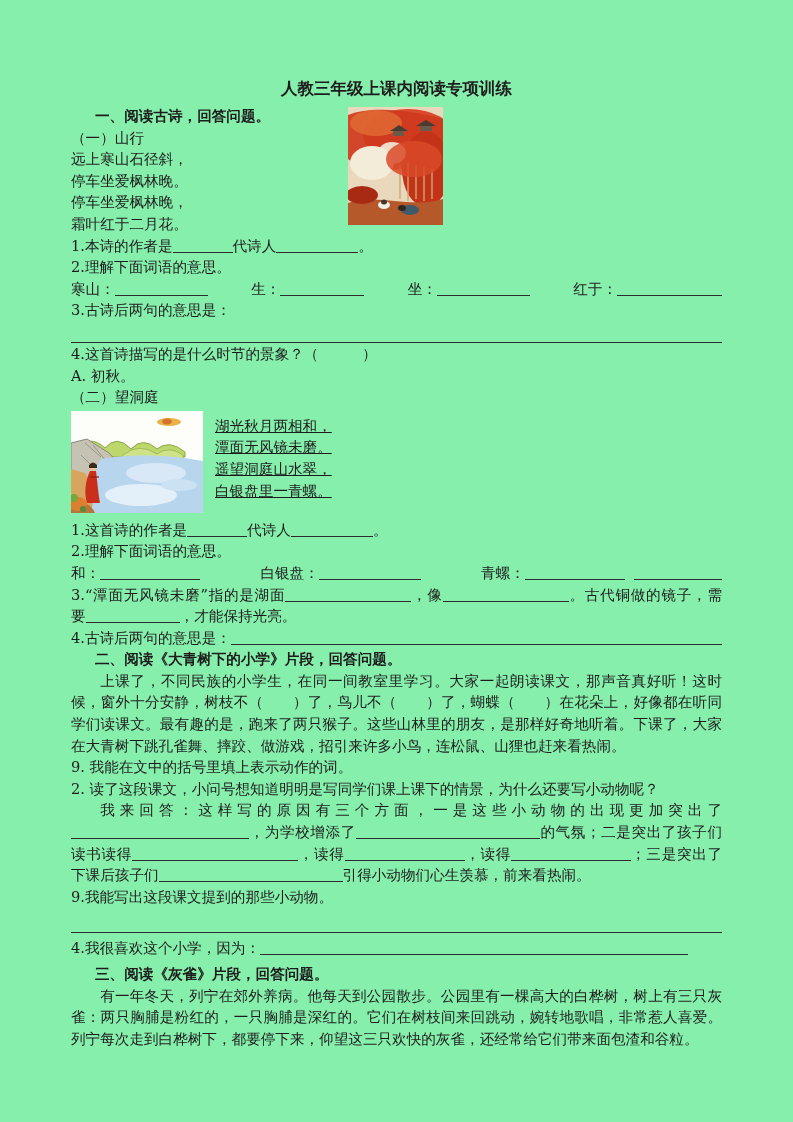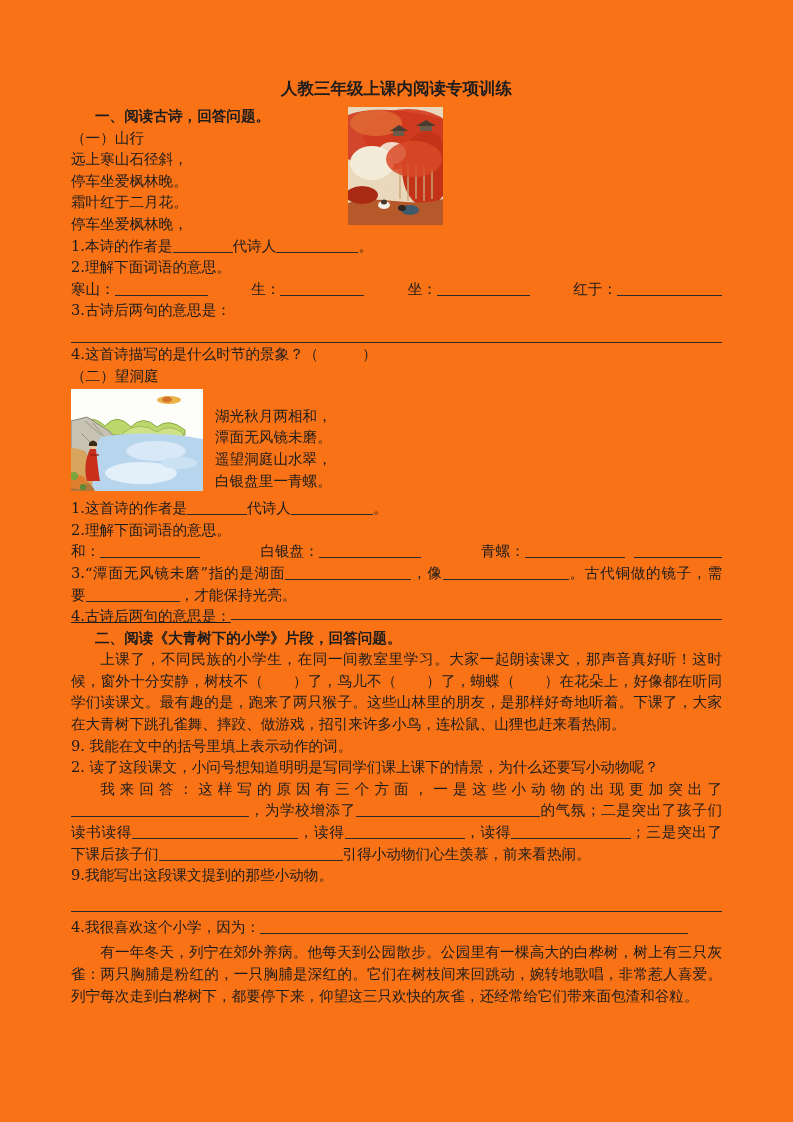--- a/index.html
+++ b/index.html
@@ -1,54 +1,54 @@
 <!DOCTYPE html>
 <html><head>
 <meta charset="utf-8">
 <style>
   * { box-sizing: border-box; }
   html,body { margin:0; padding:0; background:#ffffff; }
   .page {
-    width:793px; height:1122px; margin:0 auto; background:#f97316;
+    width:793px; height:1122px; margin:0 auto; background:#86efac;
     position:relative; padding:78px 71px 0 71px;
     font-family:"DejaVu Serif","Liberation Serif",serif;
     font-size:14.6px; line-height:21.6px; color:#1c1c1c;
     overflow:hidden;
   }
   .title { font-size:16.5px; font-weight:bold; text-align:center; margin:0 0 5px 0; line-height:22px; }
   .bold { font-weight:bold;margin-left:24px; }
   .blank { display:inline-block; border-bottom:1px solid #2b2b2b; height:15px; vertical-align:-2px; }
   .answer-space { border-bottom:1px solid #2b2b2b; height:21px; }
   .answer-space.tall { height:26px; }
   .poem1-wrap { position:relative; }
   .illus1 { position:absolute; left:277px; top:2px; width:95px; height:118px; }
-  .poem2-row { display:flex; align-items:flex-end; margin:3px 0 6px 0; }
+  .poem2-row { display:flex; align-items:flex-start; margin:3px 0 6px 0;text-decoration:underline; }
   .illus2 { width:132px; height:102px; flex:0 0 auto; }
   .poem2-col { margin-left:12px; padding-top:4px; }
   .para { text-align:justify; text-indent:2em; margin:0; }
   .jline { display:block; text-align:justify; text-align-last:justify; }
-  .flexline { display:flex; align-items:flex-start;text-decoration:underline; }
+  .flexline { display:flex; align-items:center; }
   .flexline .blank.fill { flex:1 1 auto; }
   .terms { display:flex; justify-content:space-between;gap:23px; }
   .gap4 { height:4px; }
 </style>
 </head>
 <body>
 
 <div class="page">
 
   <h1 class="title">人教三年级上课内阅读专项训练</h1>
 
   <div class="poem1-wrap">
     <div class="bold">一、阅读古诗，回答问题。</div>
     <div>（一）山行</div>
     <div>远上寒山石径斜，</div>
     <div>停车坐爱枫林晚。</div>
+    <div>停车坐爱枫林晚，</div>
     <div>霜叶红于二月花。</div>
-    <div>停车坐爱枫林晚，</div>
     <svg class="illus1" viewBox="0 0 95 118" preserveAspectRatio="none">
       <rect width="95" height="118" fill="#e9d8bc"></rect>
       <ellipse cx="60" cy="28" rx="45" ry="26" fill="#d84a2c"></ellipse>
       <path d="M0,8 C25,-2 65,4 95,12 L95,55 C70,66 45,58 22,68 L0,52 Z" fill="#cf3a20" opacity="0.92"></path>
       <ellipse cx="78" cy="62" rx="24" ry="38" fill="#c43318"></ellipse>
       <ellipse cx="28" cy="16" rx="26" ry="13" fill="#e06a34" opacity="0.85"></ellipse>
       <ellipse cx="24" cy="56" rx="22" ry="17" fill="#f3ecd9"></ellipse>
       <ellipse cx="44" cy="46" rx="14" ry="11" fill="#f3ecd9" opacity="0.9"></ellipse>
       <path d="M42,24 l9,-6 9,6 z" fill="#4a3c30"></path>
       <path d="M68,19 l10,-6 10,6 z" fill="#4a3c30"></path>
@@ -80,20 +80,21 @@
     <span><span>寒山：</span><span class="blank" style="width:93px"></span></span>
     <span><span>生：</span><span class="blank" style="width:84px"></span></span>
     <span><span>坐：</span><span class="blank" style="width:93px"></span></span>
     <span><span>红于：</span><span class="blank" style="width:105px"></span></span>
   </div>
 
   <div>3.古诗后两句的意思是：</div>
   <div class="answer-space" style="height:22px"></div>
 
   <div>4.这首诗描写的是什么时节的景象？（　　　）</div>
+  <div>A. 初秋。</div>
 
   <div>（二）望洞庭</div>
   <div class="poem2-row">
     <svg class="illus2" viewBox="0 0 132 102" preserveAspectRatio="none">
       <rect width="132" height="102" fill="#fdfdfa"></rect>
       <ellipse cx="98" cy="11" rx="12" ry="4" fill="#e9b34a"></ellipse>
       <ellipse cx="96" cy="10.5" rx="5" ry="3" fill="#d4722a"></ellipse>
       <path d="M6,40 Q18,22 34,37 Q46,23 60,38 Q72,25 86,38 Q98,28 114,41 L114,46 L6,46 Z" fill="#bcd76b" stroke="#8aa845" stroke-width="1"></path>
       <path d="M52,44 Q68,31 86,43 Q98,34 112,44 L112,48 L52,48 Z" fill="#cfe287" stroke="#93b14e" stroke-width="0.8"></path>
       <path d="M0,32 L16,28 L38,42 L56,62 L42,80 L12,72 L0,60 Z" fill="#c6c2b4" stroke="#8a867a" stroke-width="1"></path>
@@ -149,15 +150,16 @@
   <div>2. 读了这段课文，小问号想知道明明是写同学们课上课下的情景，为什么还要写小动物呢？</div>
   <p class="para"><span>我来回答：这样写的原因有三个方面，一是这些小动物的出现更加突出了</span><span class="blank" style="width:178px"></span><span>，为学校增添了</span><span class="blank" style="width:184px"></span><span>的气氛；二是突出了孩子们读书读得</span><span class="blank" style="width:166px"></span><span>，读得</span><span class="blank" style="width:120px"></span><span>，读得</span><span class="blank" style="width:120px"></span><span>；三是突出了下课后孩子们</span><span class="blank" style="width:184px"></span><span>引得小动物们心生羡慕，前来看热闹。</span></p>
   <div>9.我能写出这段课文提到的那些小动物。</div>
   <div class="answer-space tall"></div>
   <div class="gap4"></div>
   <div>
     <span>4.我很喜欢这个小学，因为：</span><span class="blank" style="width:428px"></span>
   </div>
 
   <div class="gap4"></div>
+  <div class="bold">三、阅读《灰雀》片段，回答问题。</div>
   <p class="para">有一年冬天，列宁在郊外养病。他每天到公园散步。公园里有一棵高大的白桦树，树上有三只灰雀：两只胸脯是粉红的，一只胸脯是深红的。它们在树枝间来回跳动，婉转地歌唱，非常惹人喜爱。列宁每次走到白桦树下，都要停下来，仰望这三只欢快的灰雀，还经常给它们带来面包渣和谷粒。</p>
 
 </div>
 
 </body></html>

